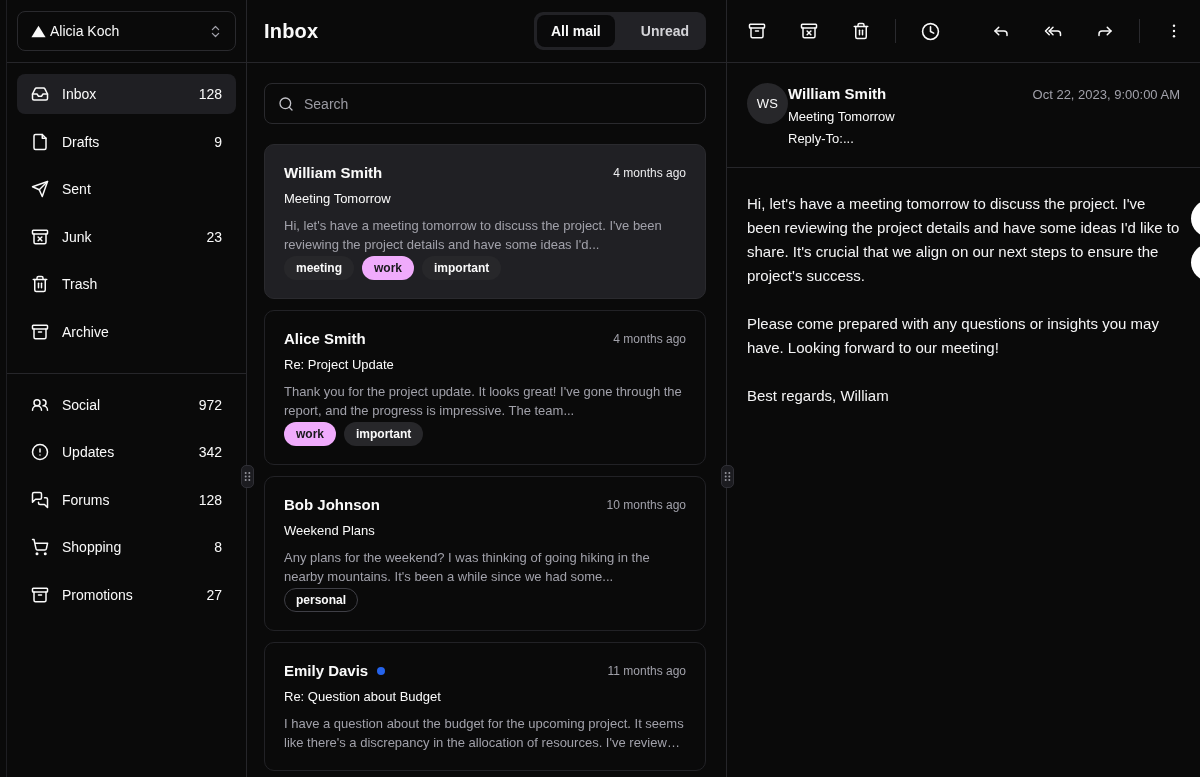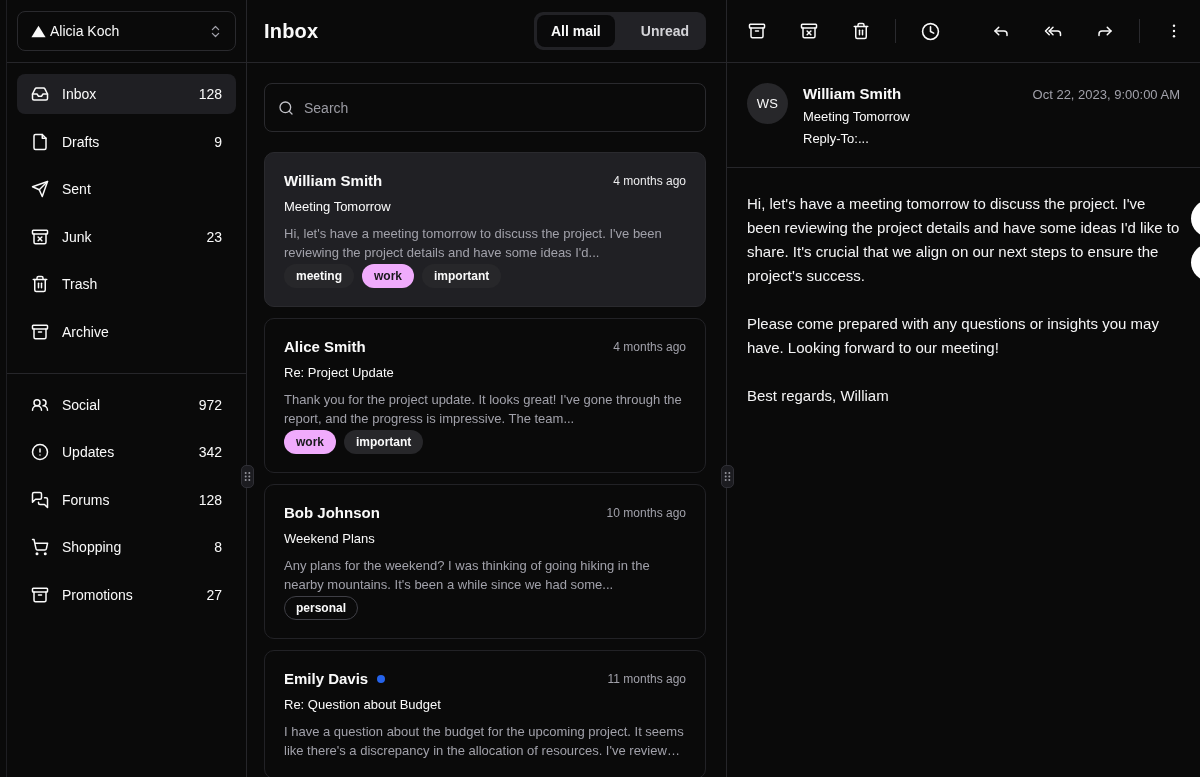--- a/index.html
+++ b/index.html
@@ -37,21 +37,21 @@
 
   
   .list { width: 480px; flex: none; border-right: 1px solid #26262a; display: flex; flex-direction: column; overflow: hidden; }
   .list-header { height: 63px; flex: none; border-bottom: 1px solid #26262a; display: flex; align-items: center; padding: 0 20px 0 17px; }
   .list-title { font-size: 20px; font-weight: 700; letter-spacing: .2px; }
   .tabs { margin-left: auto; background: #222226; border-radius: 9px; padding: 4px; display: flex; gap: 14px; }
   .tab { padding: 7px 13px; border-radius: 7px; font-size: 14px; font-weight: 600; color: #d4d4d8; background: transparent; border: none; cursor: pointer; font-family: inherit; }
   .tab.active { background: #0a0a0b; color: #fafafa; box-shadow: 0 0 0 1px #0a0a0b; }
   .search-wrap { padding: 20px 20px 0 17px; flex: none; }
   .search {
-    display: flex; align-items: center; gap: 10px; height: 49px;
+    display: flex; align-items: center; gap: 10px; height: 41px;
     border: 1px solid #2a2a2e; border-radius: 8px; padding: 0 13px; color: #c3c3c9;
   }
   .search input {
     background: transparent; border: none; outline: none; color: #fafafa;
     font-size: 14px; width: 100%; font-family: inherit;
   }
   .search input::placeholder { color: #9b9ba3; }
   .cards { padding: 20px 20px 20px 17px; display: flex; flex-direction: column; gap: 11px; flex: 1; overflow: hidden; }
   .card {
     border: 1px solid #222226; border-radius: 10px; padding: 18px 19px;
@@ -81,21 +81,21 @@
   
   .detail { flex: 1; display: flex; flex-direction: column; min-width: 0; }
   .toolbar { height: 63px; flex: none; border-bottom: 1px solid #26262a; display: flex; align-items: center; padding: 0 8px 0 12px; }
   .tb-btn {
     width: 36px; height: 36px; display: flex; align-items: center; justify-content: center;
     border-radius: 6px; color: #fafafa; background: none; border: none; cursor: pointer; flex: none;
   }
   .tb-btn + .tb-btn { margin-left: 16px; }
   .sep-v { width: 1px; height: 24px; background: #2a2a2e; margin: 0 16px; flex: none; }
   .tb-right { margin-left: auto; display: flex; align-items: center; }
-  .msg-header { display: flex; align-items: flex-start; padding: 20px; border-bottom: 1px solid #26262a; gap: 15px; flex: none; }
+  .msg-header { display: flex; align-items: flex-start; padding: 20px; border-bottom: 1px solid #26262a; flex: none; }
   .avatar {
     width: 41px; height: 41px; border-radius: 50%; background: #27272a; flex: none;
     display: flex; align-items: center; justify-content: center; font-size: 13px; font-weight: 500; letter-spacing: .3px;
   }
   .msg-meta { display: flex; flex-direction: column; gap: 5px; padding-top: 1px; }
   .msg-sender { font-size: 15px; font-weight: 700; line-height: 19px; }
   .msg-subline { font-size: 13px; line-height: 17px; }
   .msg-date { margin-left: auto; font-size: 13px; color: #a1a1aa; text-align: center; max-width: 170px; line-height: 20px; padding-top: 2px; }
   .msg-body { padding: 24px 20px; font-size: 15px; line-height: 24px; white-space: pre-line; color: #f4f4f5; }
 

